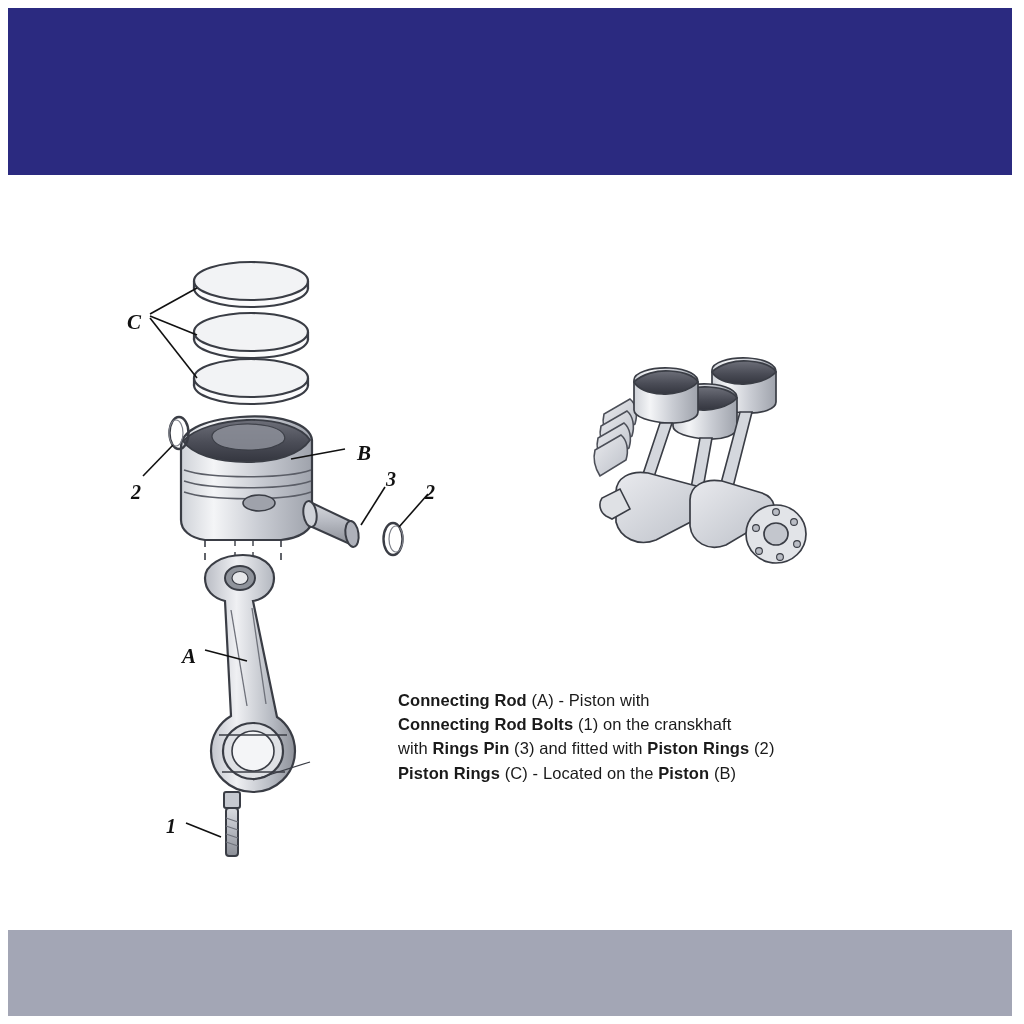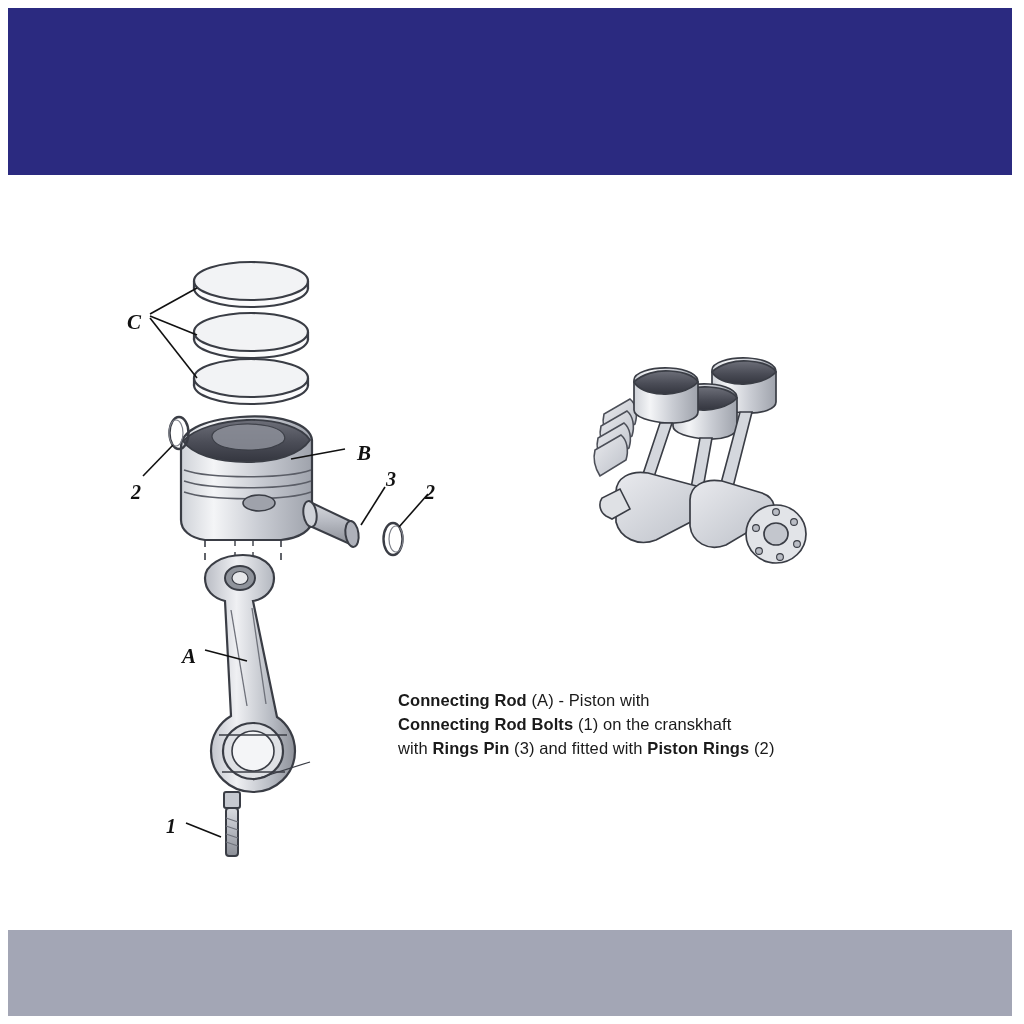--- a/index.html
+++ b/index.html
@@ -259,15 +259,16 @@
   <div class="lbl" style="left:182px; top:644px;">A</div>
   <div class="num" style="left:131px; top:481px;">2</div>
   <div class="num" style="left:386px; top:468px;">3</div>
   <div class="num" style="left:425px; top:481px;">2</div>
   <div class="num" style="left:166px; top:815px;">1</div>
 
   <div class="caption">
     <div id="cap0"><b>Connecting Rod</b><span> (A) - Piston with</span></div>
     <div id="cap1"><b>Connecting Rod Bolts</b><span> (1) on the cranskhaft</span></div>
     <div id="cap3"><span>with </span><b>Rings Pin</b><span> (3) and fitted with </span><b>Piston Rings</b><span> (2)</span></div>
+    <div id="cap4"><b>Piston Rings</b><span> (C) - Located on the </span><b>Piston</b><span> (B)</span></div>
   </div>
 
 </div>
 
 </body></html>

